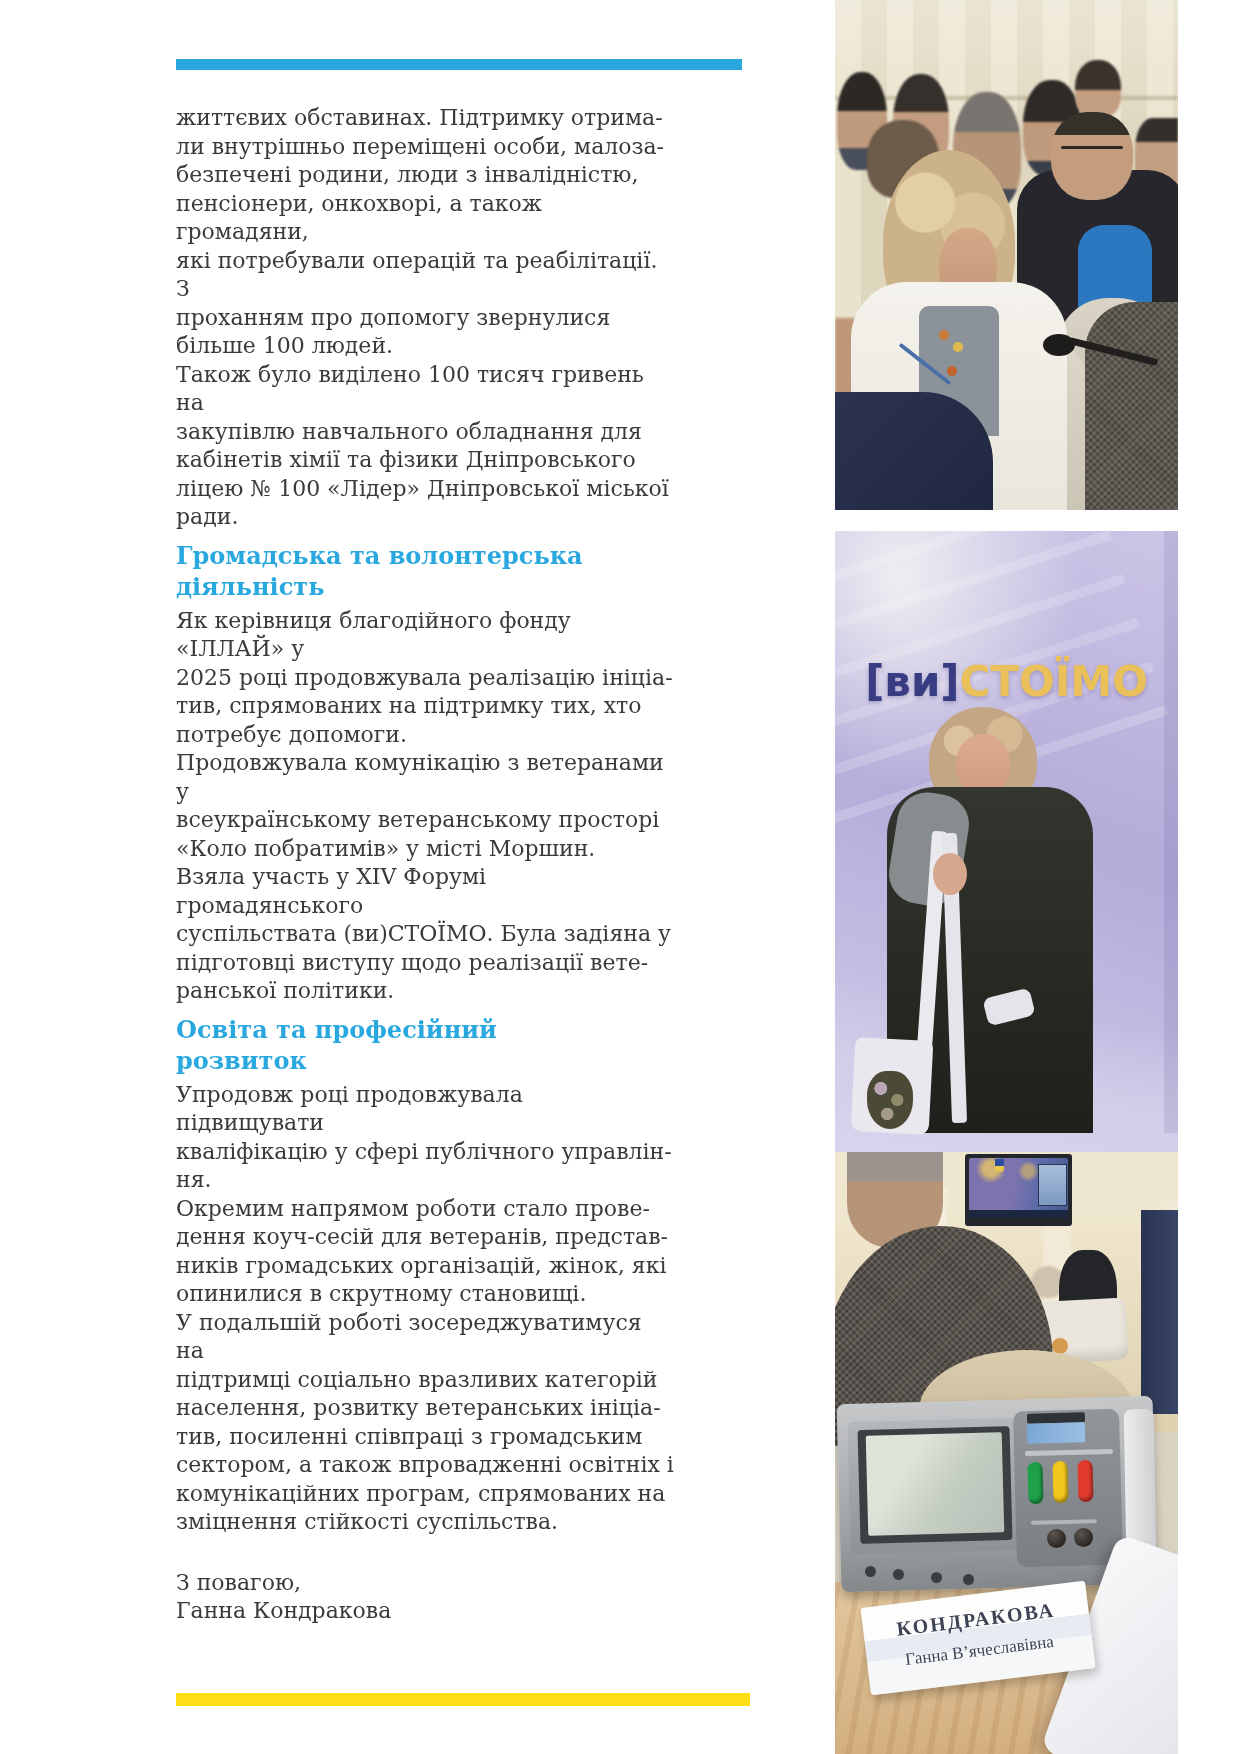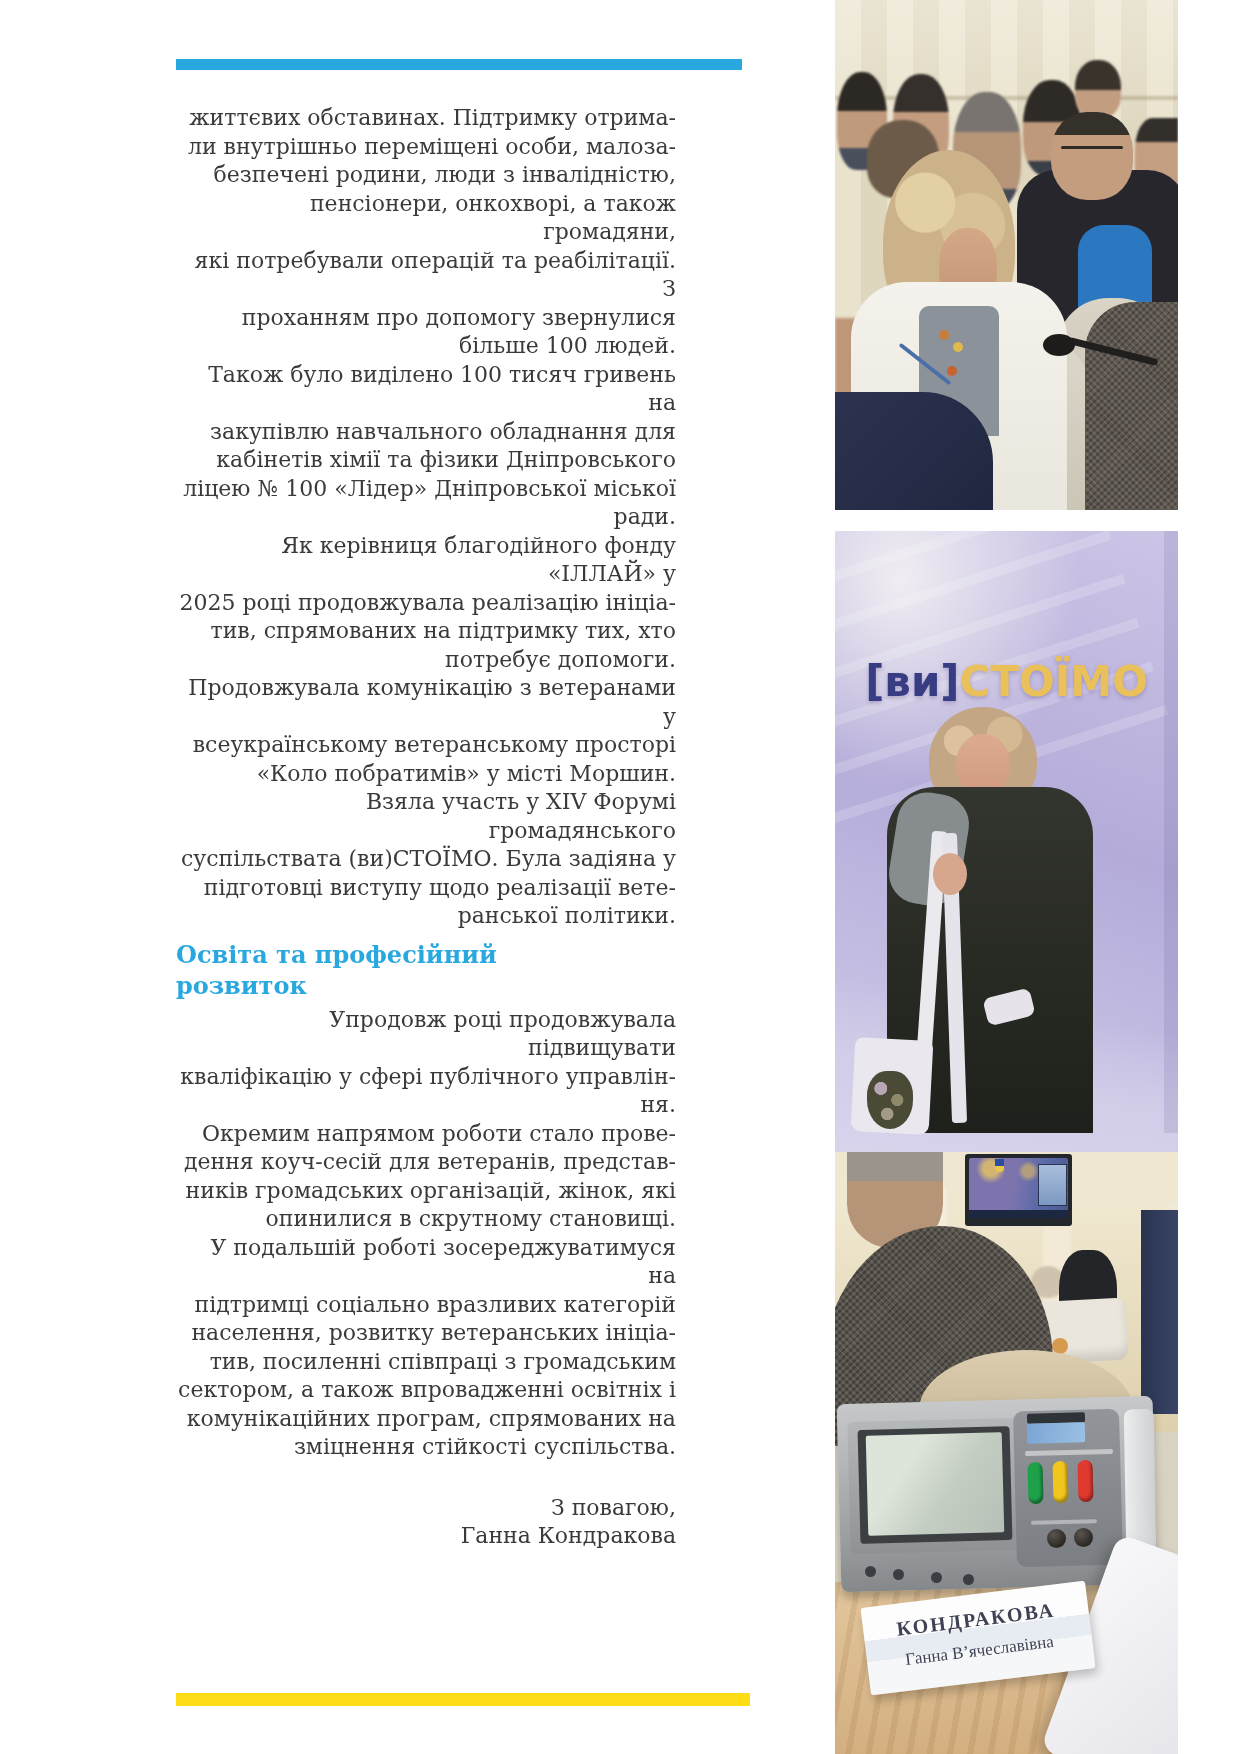--- a/index.html
+++ b/index.html
@@ -5,23 +5,23 @@
   html,body{margin:0;padding:0;background:#888;}
   .page{position:relative;width:1241px;height:1754px;background:#ffffff;overflow:hidden;
         font-family:"DejaVu Serif","Liberation Serif",serif;margin:0 auto;}
   .abs{position:absolute;}
 
   
   .top-bar{position:absolute;left:176px;top:59px;width:566px;height:11px;background:#29a8e0;}
   .bottom-bar{position:absolute;left:176px;top:1693px;width:574px;height:13px;background:#fedd17;}
   .text-column{position:absolute;left:176px;top:104px;width:500px;color:#3a3a39;}
   .lines{white-space:pre-line;}
-  .bodytext{font-size:22px;line-height:28.5px;margin:0;text-align:right;}
+  .bodytext{font-size:22px;line-height:28.5px;margin:0;}
   .heading{font-size:24px;line-height:31px;font-weight:bold;color:#29a8e0;margin:8px 0 5px 0;}
-  .signature{margin-top:32px;text-align:right;font-size:22px;line-height:28.5px;}
+  .signature{margin-top:32px;text-align:left;font-size:22px;line-height:28.5px;}
 
   
   .photo{position:absolute;left:835px;width:343px;overflow:hidden;background:#d8d2c2;}
   .photo1{top:0;height:510px;}
   .photo2{top:531px;height:698px;}
   .photo3{top:1152px;height:602px;}
   figure{margin:0;}
 
   
   .p1-wall{inset:0;background:
@@ -153,20 +153,22 @@
 безпечені родини, люди з інвалідністю,
 пенсіонери, онкохворі, а також громадяни,
 які потребували операцій та реабілітації. З
 проханням про допомогу звернулися
 більше 100 людей.
 Також було виділено 100 тисяч гривень на
 закупівлю навчального обладнання для
 кабінетів хімії та фізики Дніпровського
 ліцею № 100 «Лідер» Дніпровської міської
 ради.</p>
+    <h2 class="heading lines">Громадська та волонтерська
+діяльність</h2>
     <p class="bodytext lines">Як керівниця благодійного фонду «ІЛЛАЙ» у
 2025 році продовжувала реалізацію ініціа-
 тив, спрямованих на підтримку тих, хто
 потребує допомоги.
 Продовжувала комунікацію з ветеранами у
 всеукраїнському ветеранському просторі
 «Коло побратимів» у місті Моршин.
 Взяла участь у XIV Форумі громадянського
 суспільствата (ви)СТОЇМО. Була задіяна у
 підготовці виступу щодо реалізації вете-

